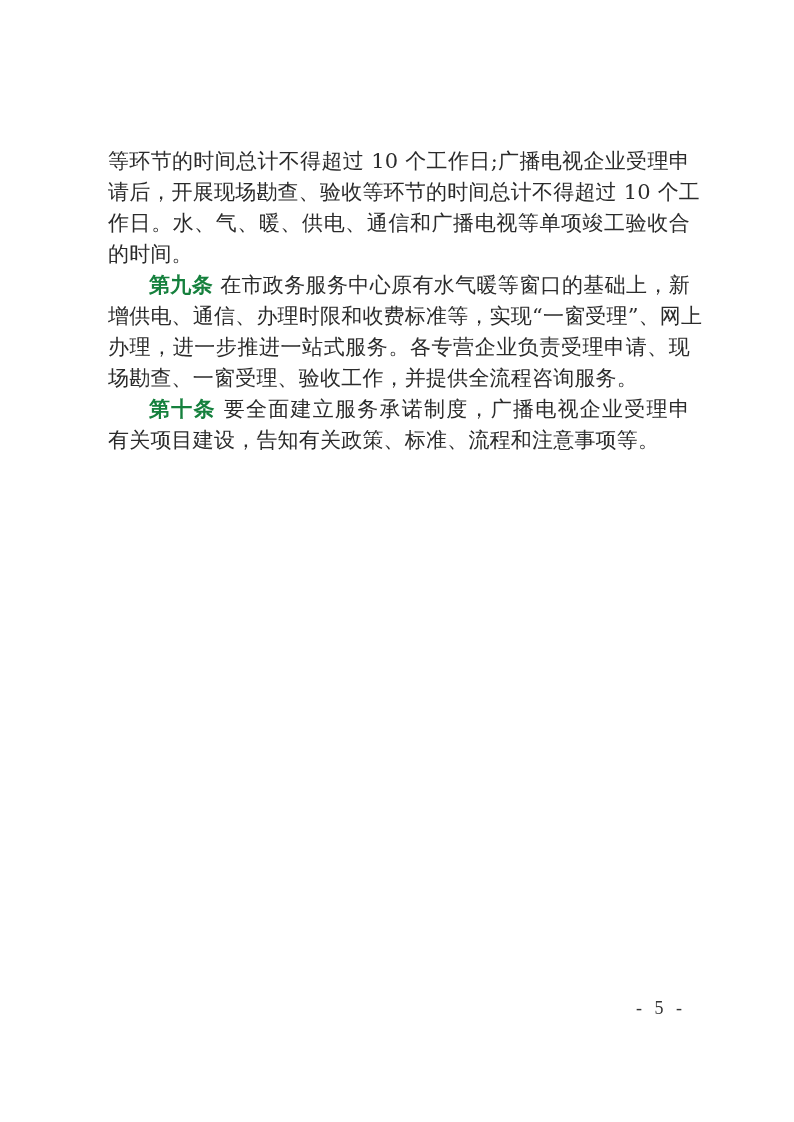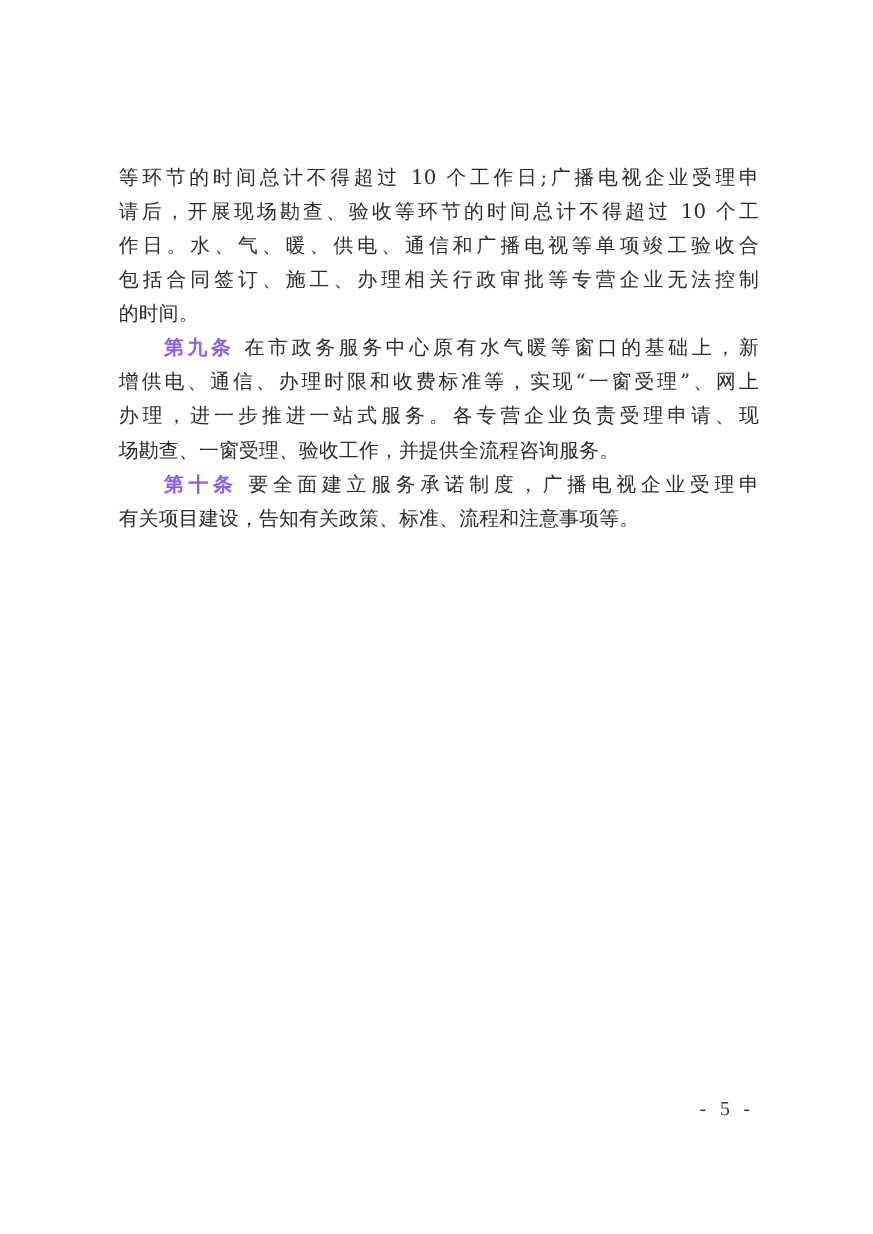--- a/index.html
+++ b/index.html
@@ -4,47 +4,46 @@
   <style>
     html, body { margin: 0; padding: 0; background: #ffffff; }
     body {
       width: 794px; height: 1122px; position: relative; overflow: hidden;
       font-family: "DejaVu Serif", "Liberation Serif", serif;
       color: #2b2b2b;
     }
     .page { position: absolute; left: 0; top: 0; width: 794px; height: 1122px; }
     .body-text { position: absolute; left: 108px; width: 582px; top: 146px; }
     .line {
-      height: 31px; line-height: 31px; font-size: 18px;
+      height: 31px; line-height: 31px; font-size: 21px;
       white-space: nowrap; text-align: justify; text-align-last: justify;
       letter-spacing: 0.2px;
     }
     .line.last { text-align-last: left; }
     .article-head {
       font-family: "DejaVu Sans", "Liberation Sans", sans-serif;
-      font-weight: bold; color: #8b5cf6;
+      font-weight: bold; color: #15803d;
     }
     .indent { padding-left: 41px; }
     .page-number {
       position: absolute; top: 998px; left: 636px;
       font-size: 18px; color: #333; letter-spacing: 4px;
       font-family: "Liberation Serif", serif;
     }
   </style>
 </head>
 <body>
 
 <div class="page">
   <div class="body-text">
 
     <div>
       <div class="line">等环节的时间总计不得超过 10 个工作日;广播电视企业受理申</div>
       <div class="line">请后，开展现场勘查、验收等环节的时间总计不得超过 10 个工</div>
       <div class="line">作日。水、气、暖、供电、通信和广播电视等单项竣工验收合</div>
-      <div class="line">包括合同签订、施工、办理相关行政审批等专营企业无法控制</div>
       <div class="line last">的时间。</div>
     </div>
 
     <div>
       <div class="line indent">
         <span class="article-head">第九条</span>
         <span>在市政务服务中心原有水气暖等窗口的基础上，新</span>
       </div>
       <div class="line">增供电、通信、办理时限和收费标准等，实现“一窗受理”、网上</div>
       <div class="line">办理，进一步推进一站式服务。各专营企业负责受理申请、现</div>

